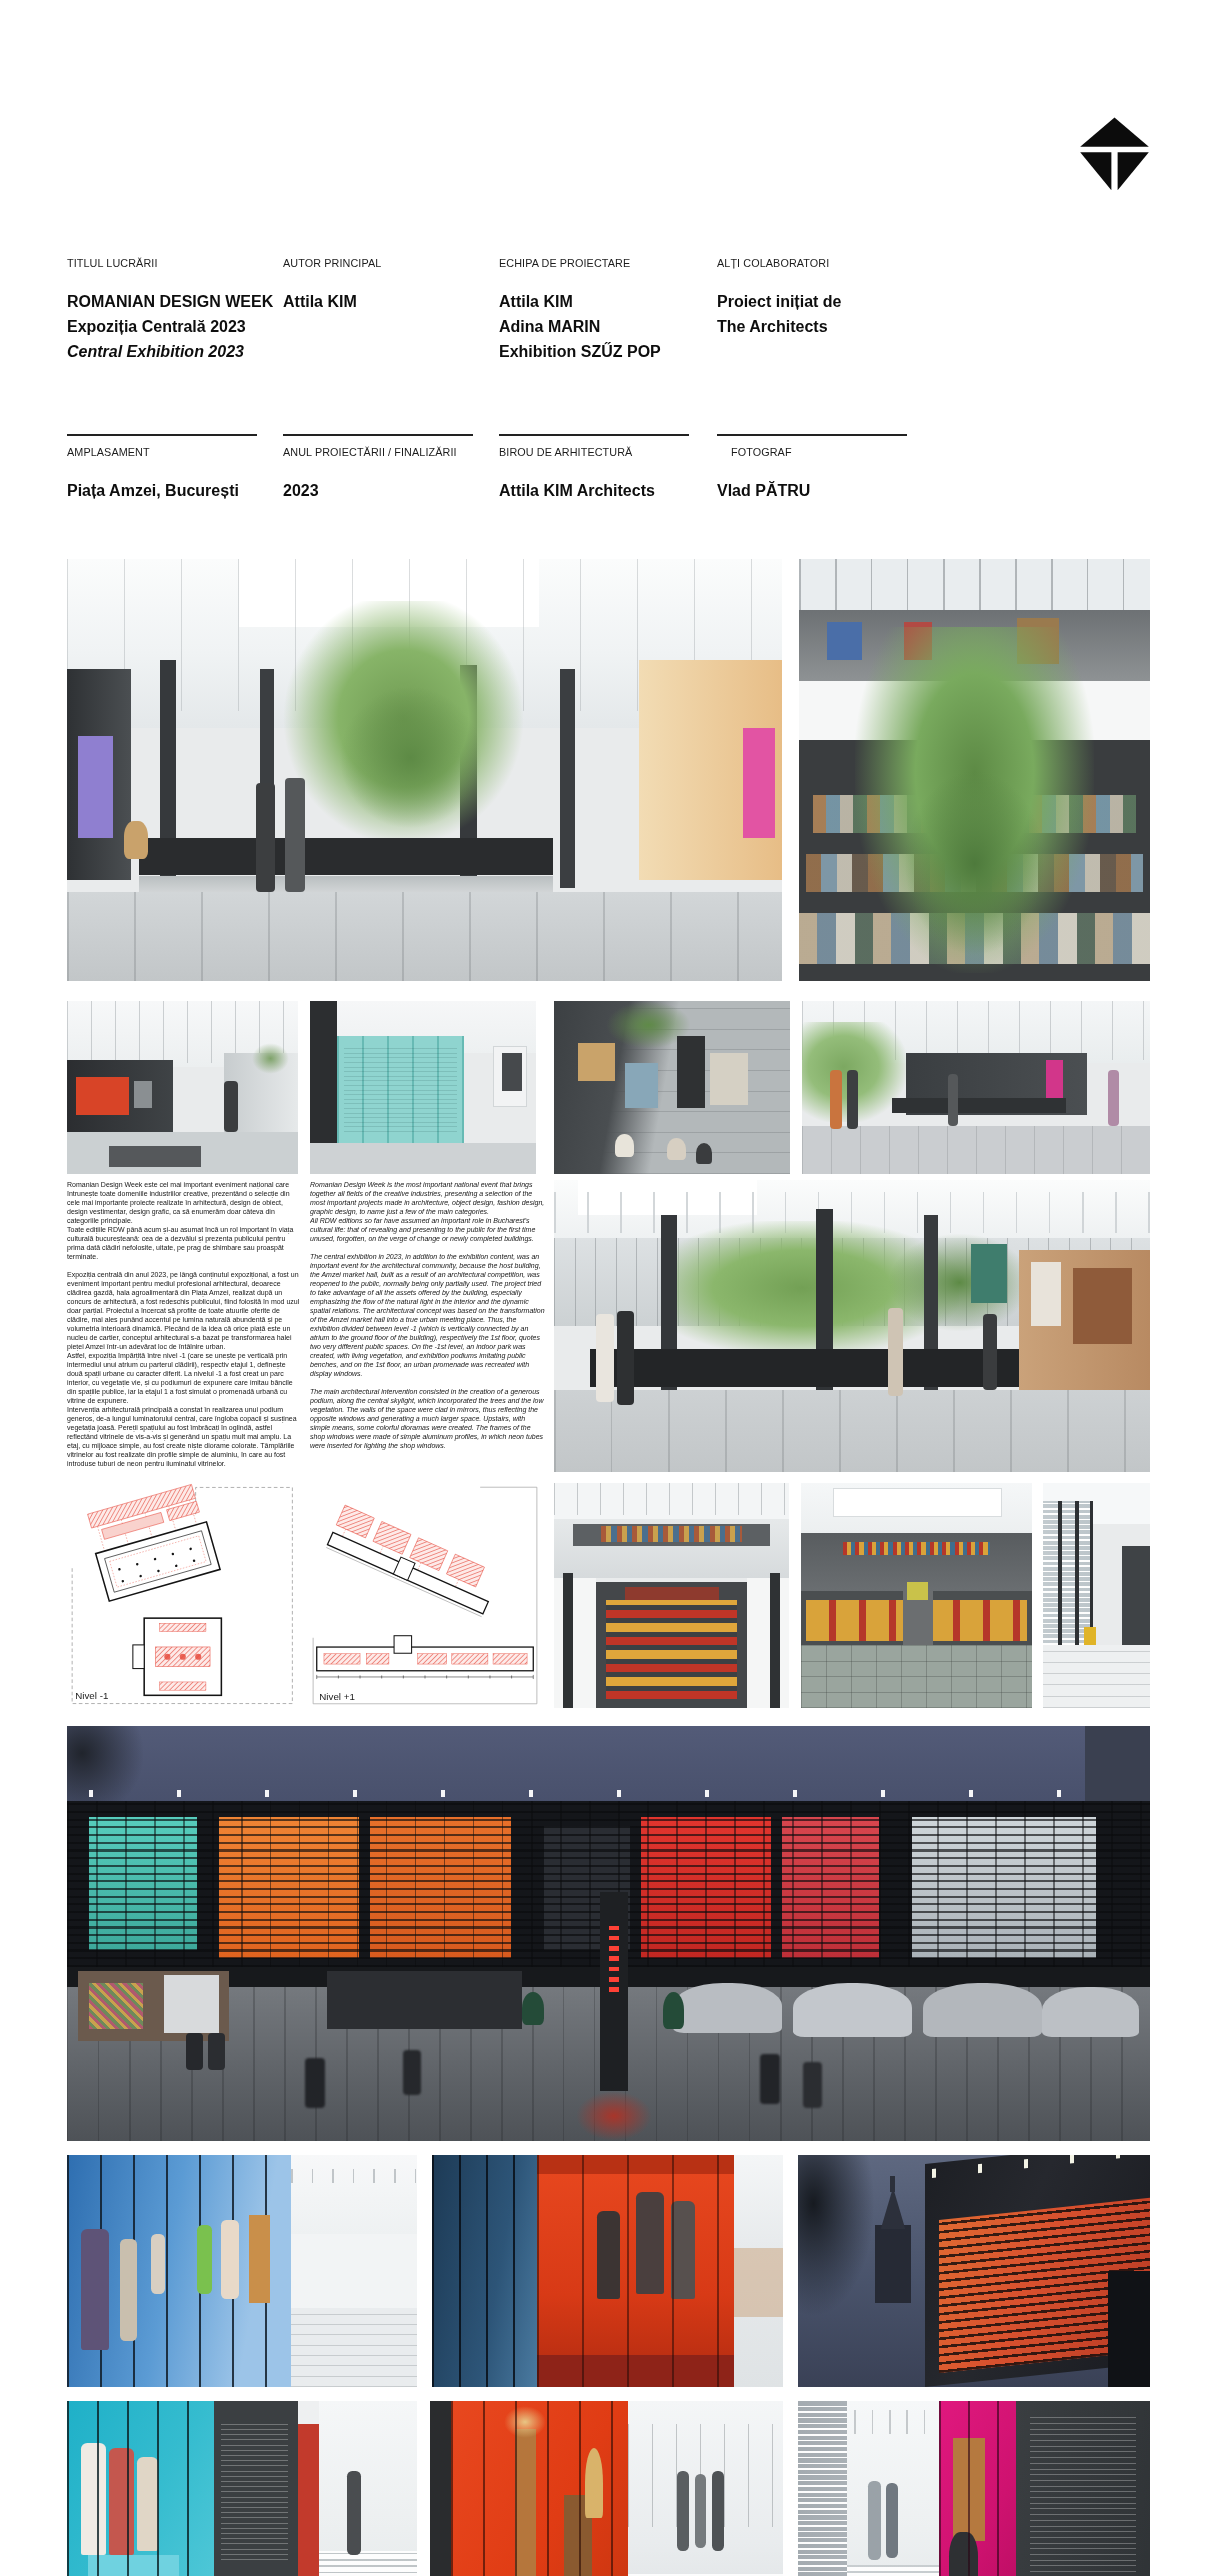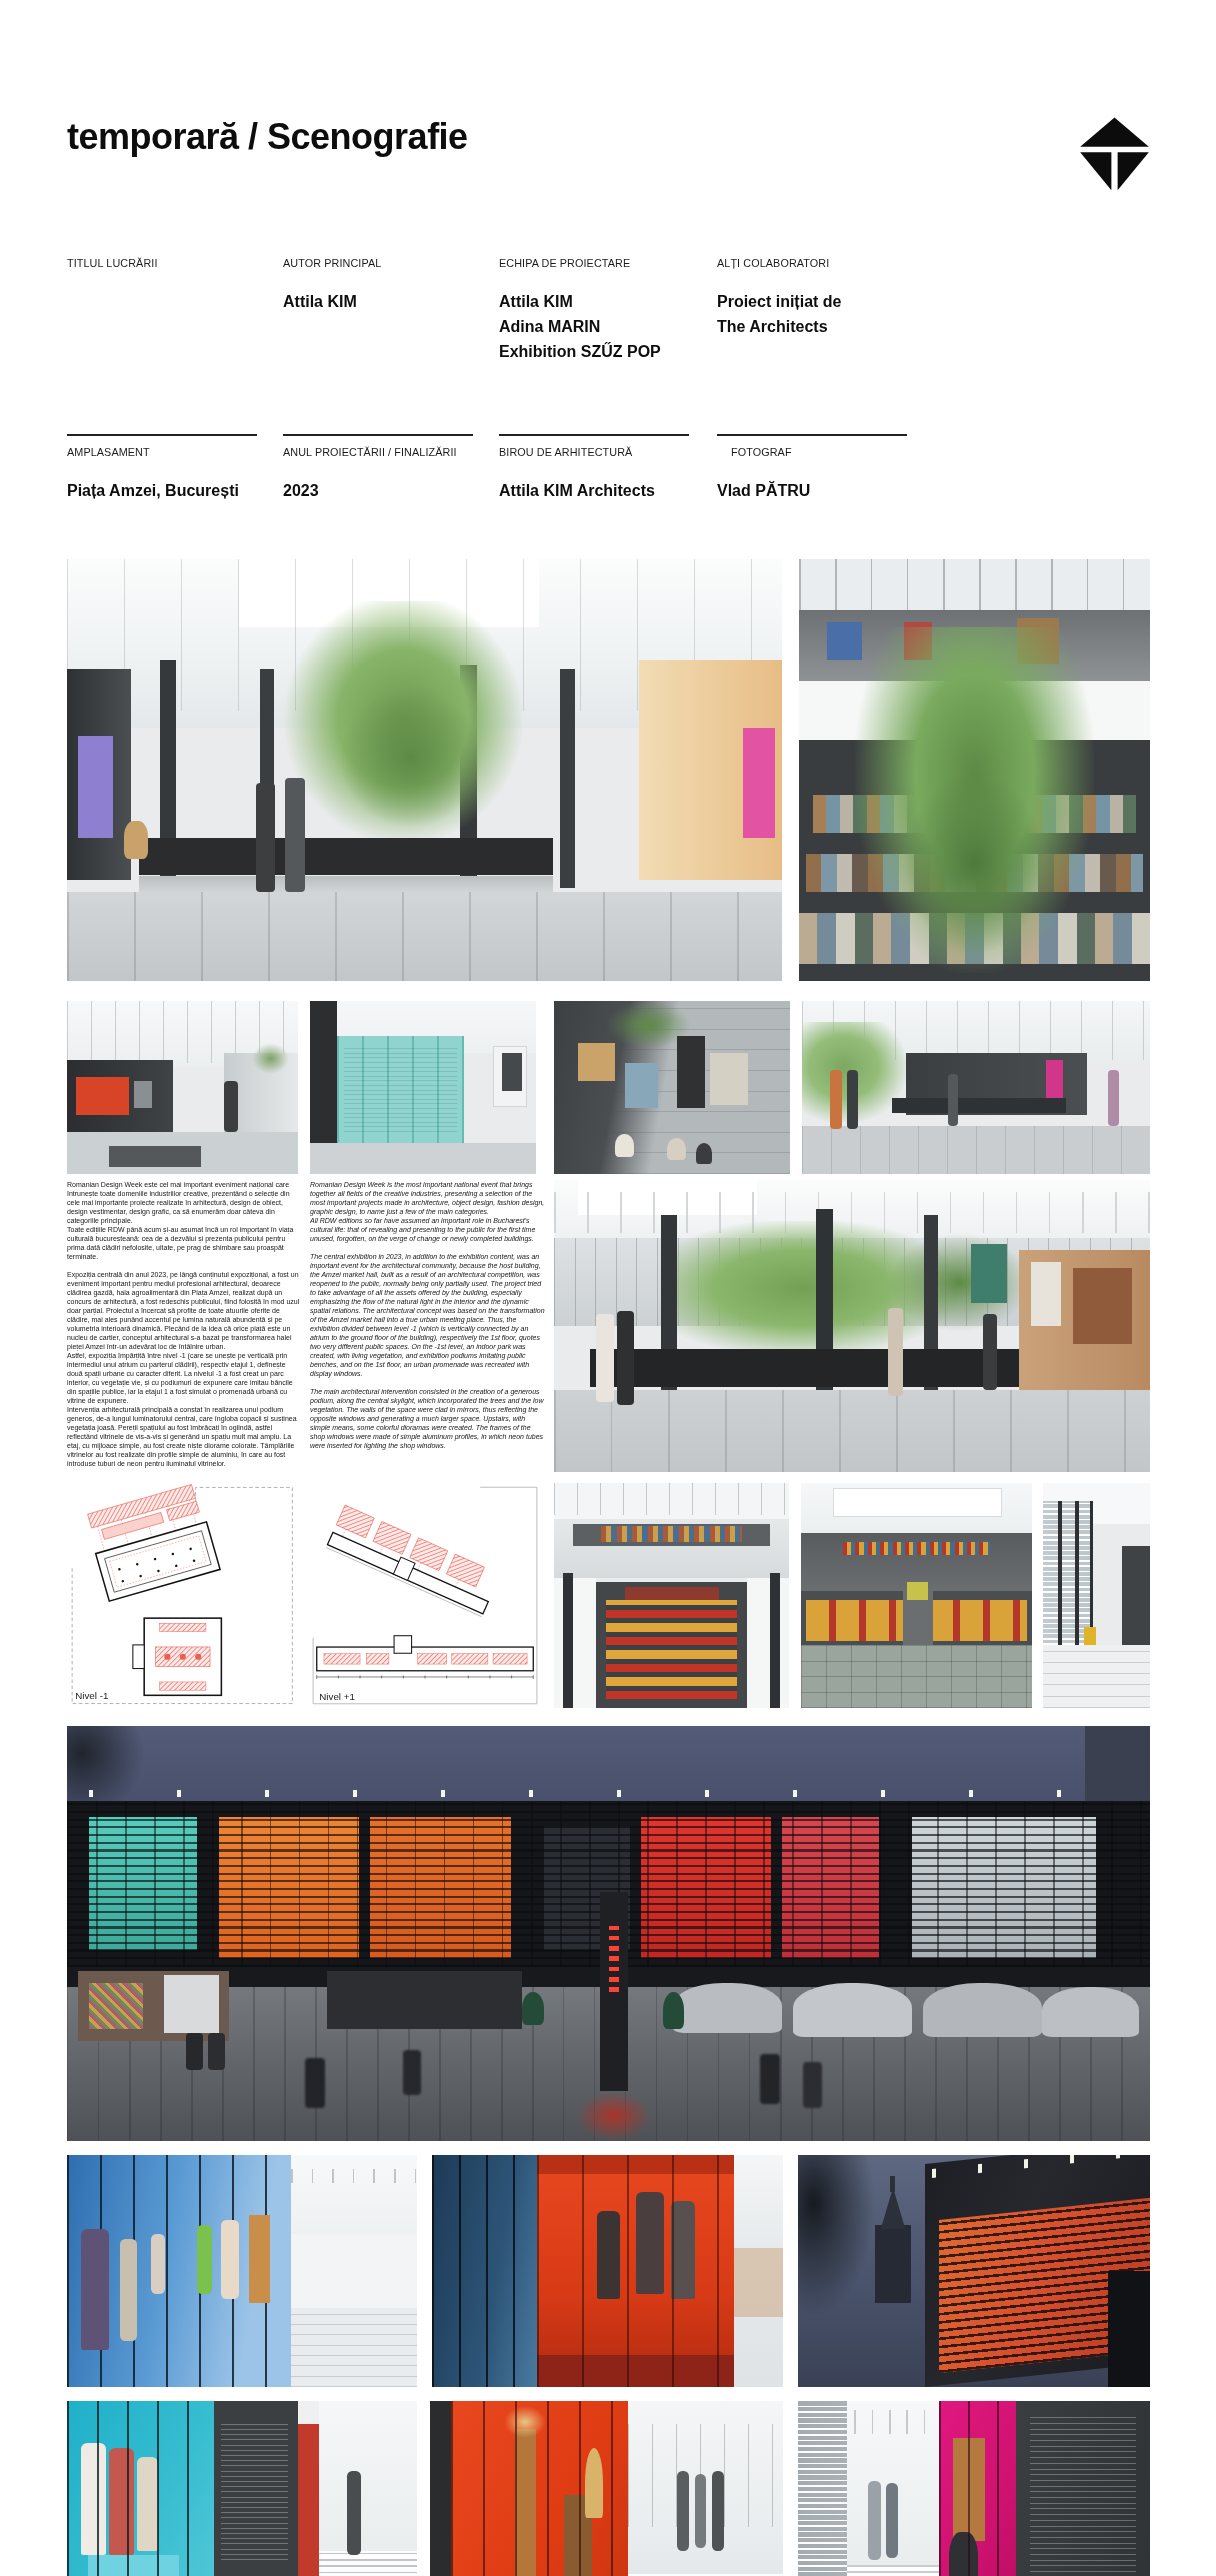--- a/index.html
+++ b/index.html
@@ -25,34 +25,38 @@
   .ph div{position:absolute;}
   
   .plan{position:absolute;}
 </style>
 </head>
 <body>
 
 <div class="poster">
 
   <div class="page-title">
-    <div>temporară / Scenografie</div>
   </div>
 
   <svg class="abs" style="left:1078px;top:117px" width="73" height="78" viewBox="0 0 140 150">
     <polygon points="4,57 70,1 136,57" fill="#0c0c0c"></polygon>
     <polygon points="4,68 64,68 64,141" fill="#0c0c0c"></polygon>
     <polygon points="76,68 136,68 76,141" fill="#0c0c0c"></polygon>
   </svg>
 
   <div class="meta-label" style="left:67px;top:257px">TITLUL LUCRĂRII</div>
   <div class="meta-label" style="left:283px;top:257px">AUTOR PRINCIPAL</div>
   <div class="meta-label" style="left:499px;top:257px">ECHIPA DE PROIECTARE</div>
   <div class="meta-label" style="left:717px;top:257px">ALȚI COLABORATORI</div>
 
+  <div class="meta-vals" style="left:67px;top:289px">
+    <div>ROMANIAN DESIGN WEEK</div>
+    <div>Expoziția Centrală 2023</div>
+    <div class="it">Central Exhibition 2023</div>
+  </div>
   <div class="meta-vals" style="left:283px;top:289px">
     <div>Attila KIM</div>
   </div>
   <div class="meta-vals" style="left:499px;top:289px">
     <div>Attila KIM</div>
     <div>Adina MARIN</div>
     <div>Exhibition SZŰZ POP</div>
   </div>
   <div class="meta-vals" style="left:717px;top:289px">
     <div>Proiect inițiat de</div>

